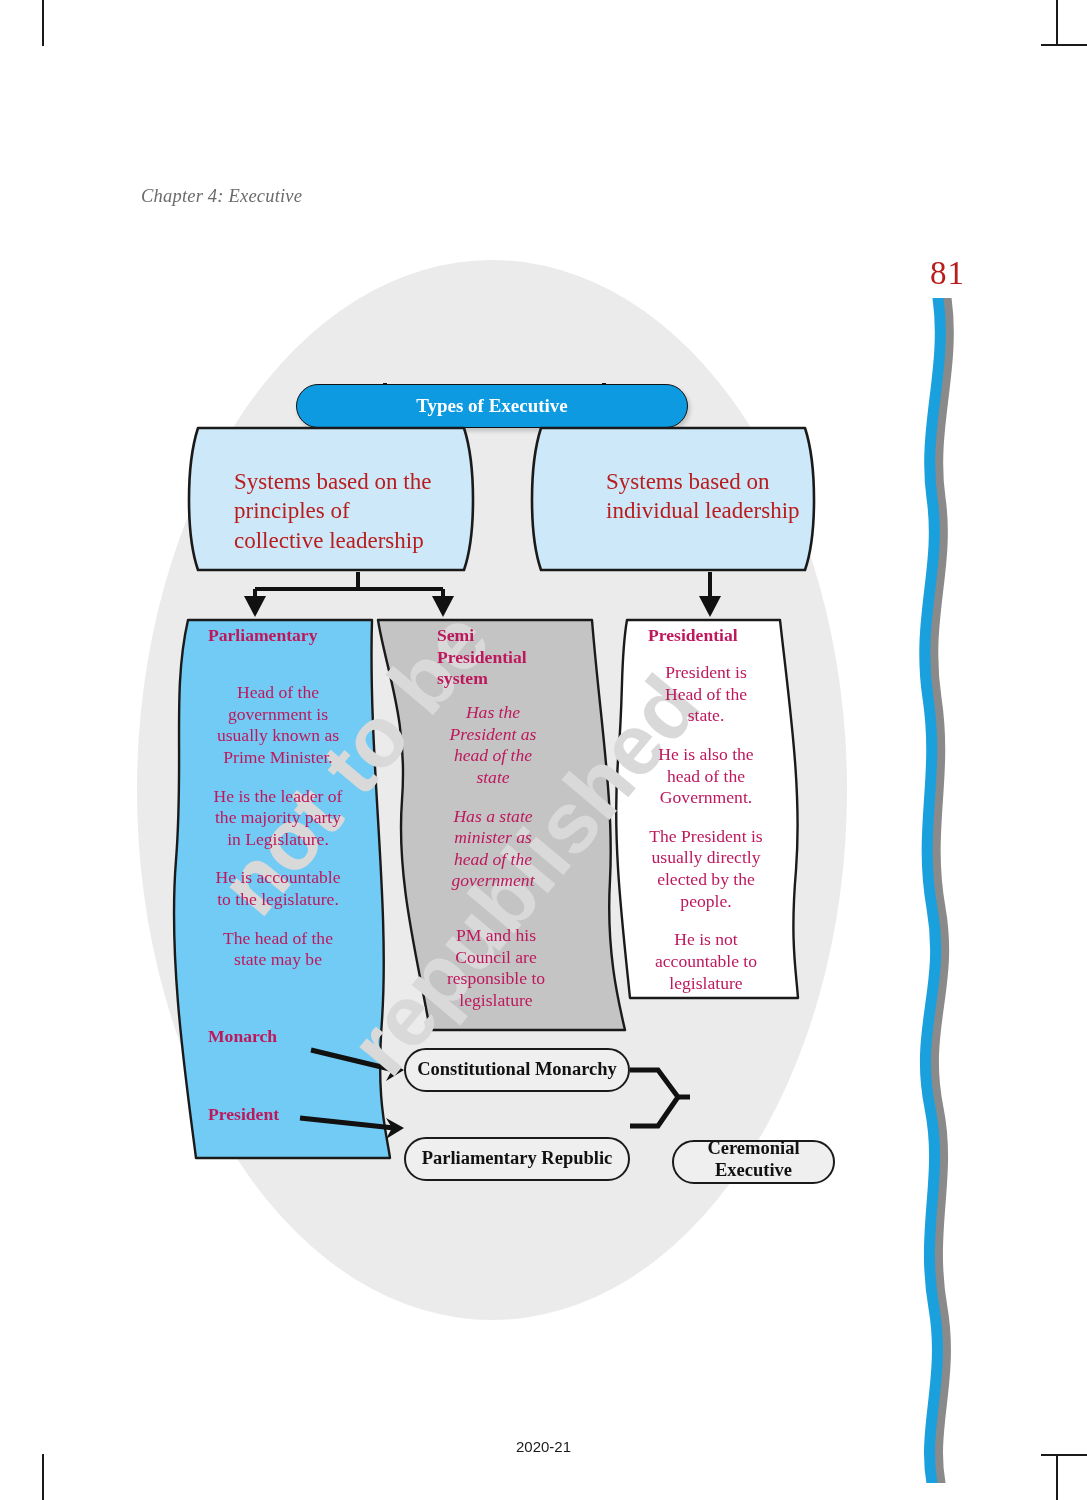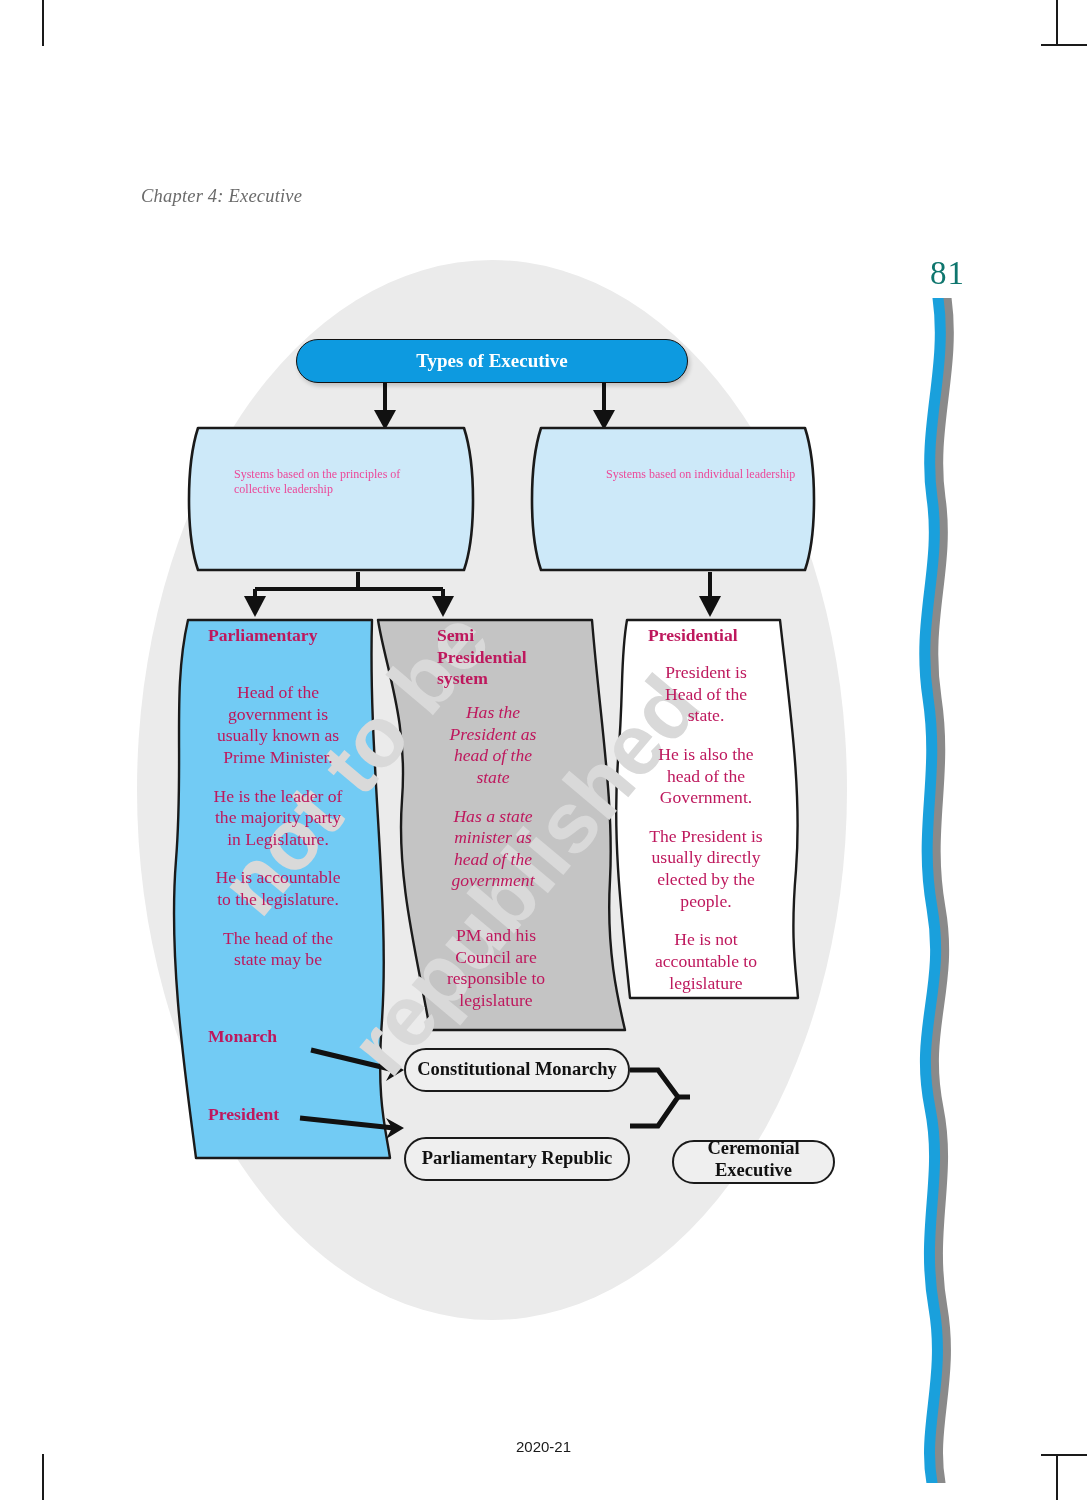--- a/index.html
+++ b/index.html
@@ -37,21 +37,21 @@
     color: #6b6b6b;
     letter-spacing: 0.2px;
     white-space: nowrap;
   }
   .page-number {
     position: absolute;
     right: 122px;
     top: 255px;
     font-family: "Liberation Serif", "DejaVu Serif", serif;
     font-size: 33px;
-    color: #0f766e;
+    color: #b91c1c;
     letter-spacing: 1px;
   }
   .footer-year {
     position: absolute;
     left: 0;
     right: 0;
     top: 1438px;
     text-align: center;
     font-family: "Liberation Sans", "DejaVu Sans", sans-serif;
     font-size: 15px;
@@ -109,32 +109,33 @@
   }
   .node-title {
     background: #0d9ae0;
     border: 1.6px solid #111;
     border-radius: 26px;
     color: #ffffff;
     font-weight: bold;
     font-size: 19px;
     justify-content: center;
     box-shadow: 2px 3px 4px rgba(0,0,0,0.18);
+    margin-top: 45px;
   }
   .lbl { pointer-events: none; }
 
   .node-flag {
     position: absolute;
     box-sizing: border-box;
   }
   .flag-text {
     position: absolute;
-    font-size: 12px;
+    font-size: 23px;
     line-height: 1.28;
-    color: #ec4899;
+    color: #b91c1c;
   }
 
   .col-text {
     position: absolute;
     font-size: 17.6px;
     line-height: 1.23;
     color: #be185d;
   }
   .col-text .hd {
     font-weight: bold;

